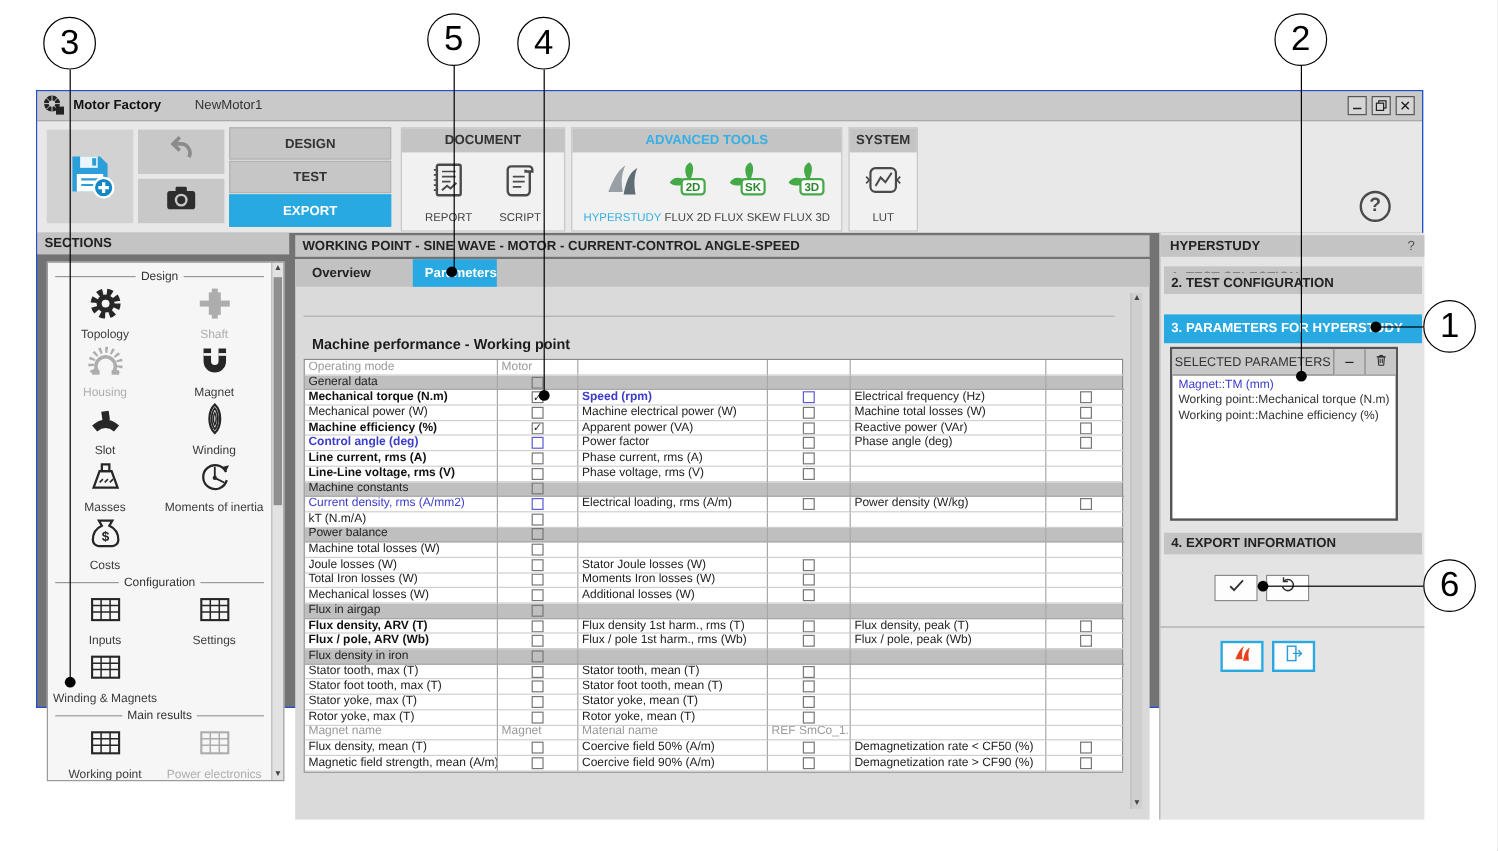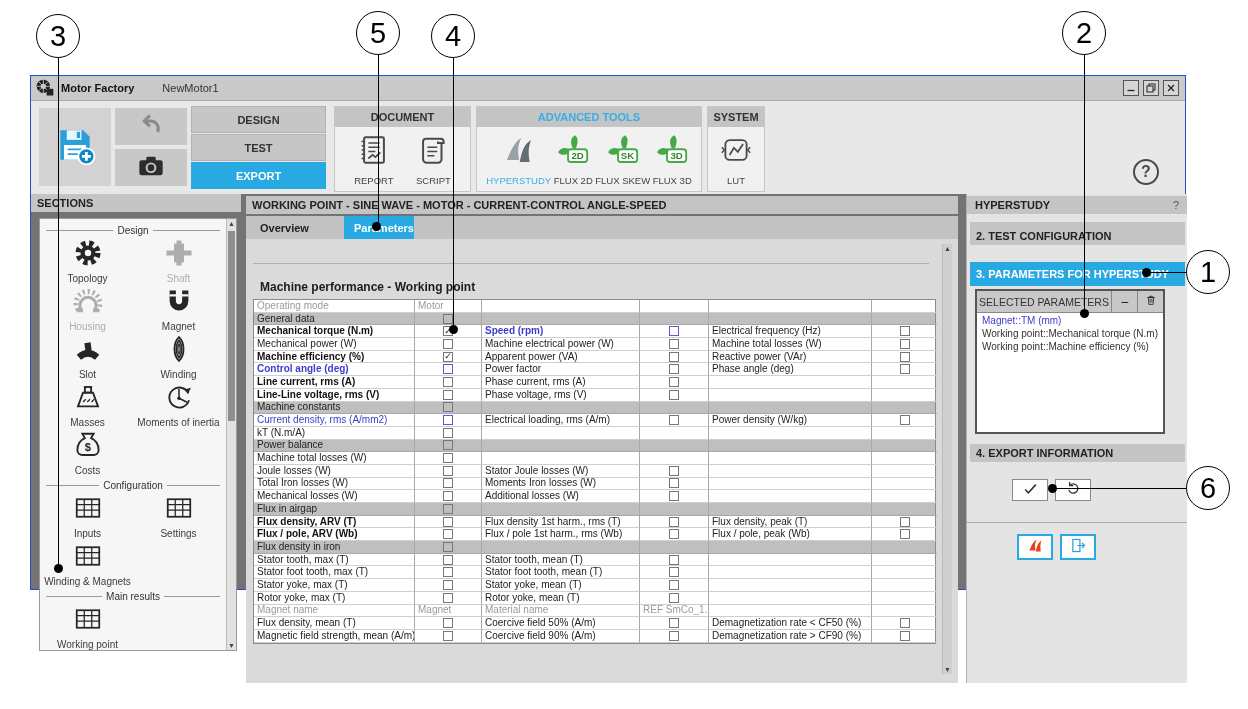--- a/index.html
+++ b/index.html
@@ -381,20 +381,27 @@
             <span>Main results</span>
           </div>
           <div class="grp-grid">
             <div class="sec-item">
               <span><svg viewBox="0 0 24 24">
                   <rect x="3" y="5" width="18" height="14" fill="none" stroke="currentColor" stroke-width="1.4"></rect>
                   <path d="M3,9.3 h18 M3,13.6 h18 M9,5 v14 M15,5 v14" stroke="currentColor" stroke-width="1" fill="none"></path>
                 </svg></span>
               <span class="lbl">Working point</span>
             </div>
+            <div class="sec-item disabled">
+              <span><svg viewBox="0 0 24 24">
+                  <rect x="3" y="5" width="18" height="14" fill="none" stroke="currentColor" stroke-width="1.4"></rect>
+                  <path d="M3,9.3 h18 M3,13.6 h18 M9,5 v14 M15,5 v14" stroke="currentColor" stroke-width="1" fill="none"></path>
+                </svg></span>
+              <span class="lbl">Power electronics</span>
+            </div>
           </div>
         </div>
       <div class="vscroll">
         <span class="up">▲</span>
         <span class="dn">▼</span>
         <span class="thumb" style="top:12px;height:190px;"></span>
       </div>
     </div>
 
     <div class="main-area">

